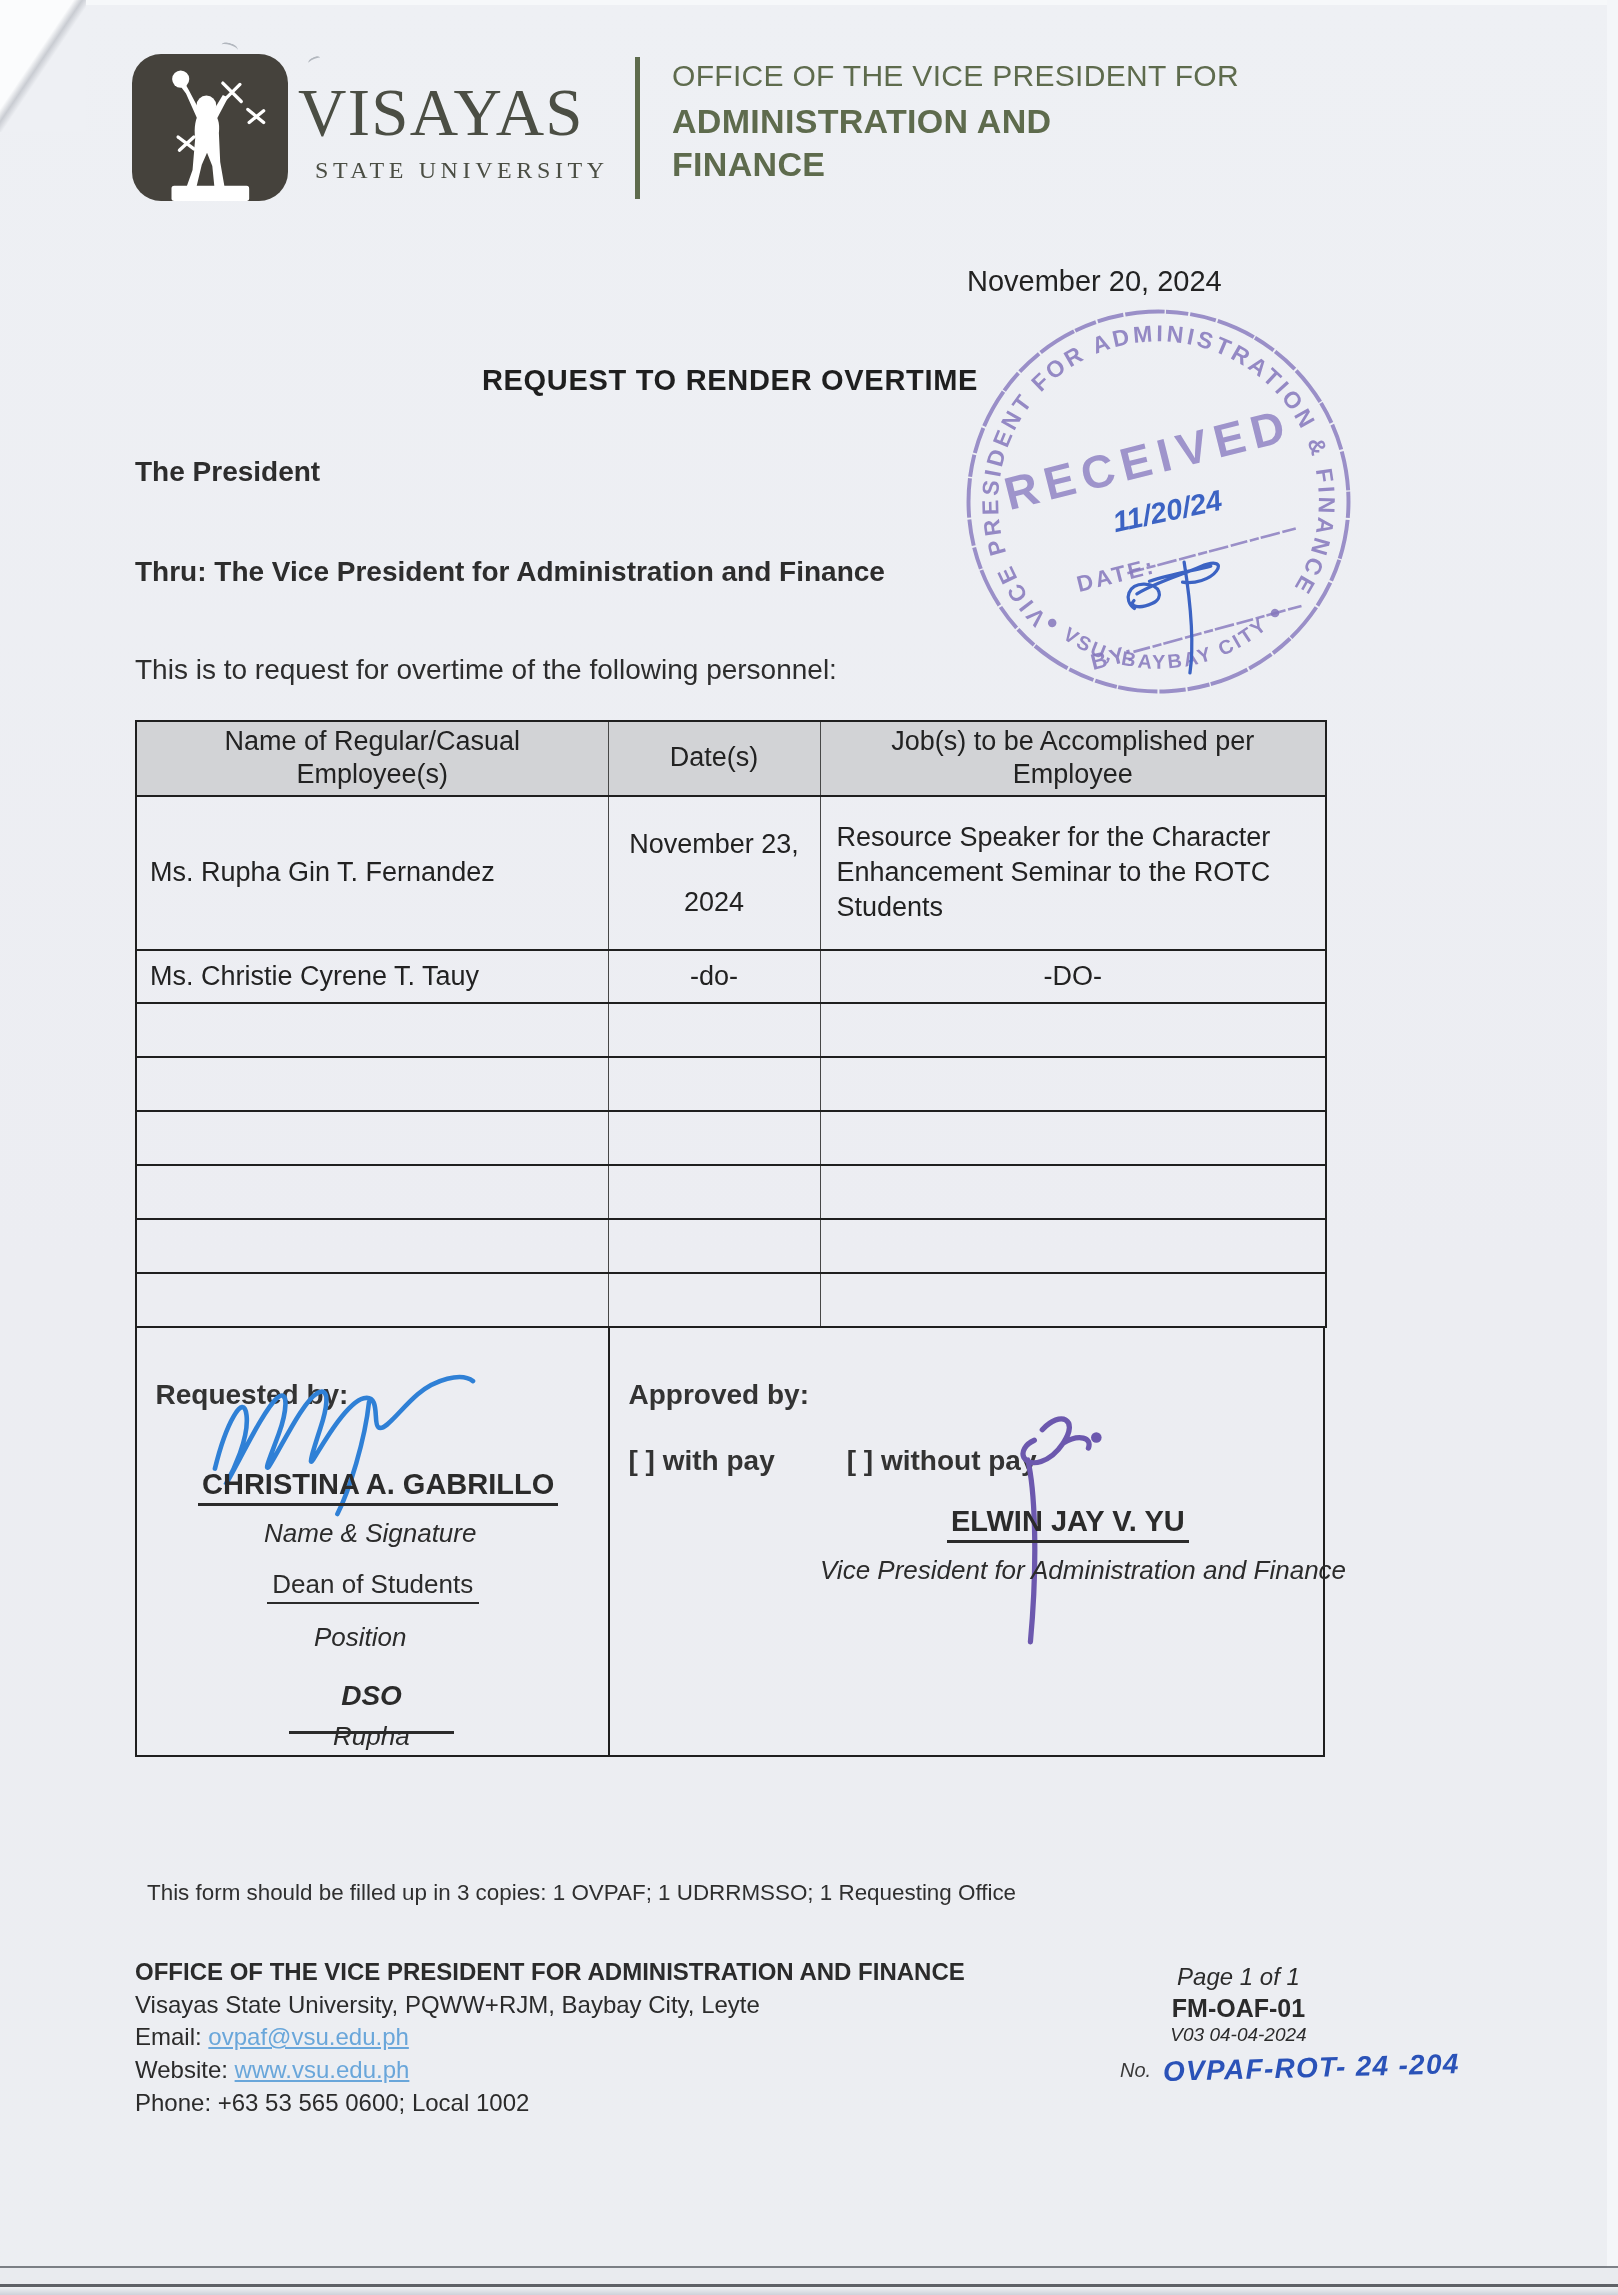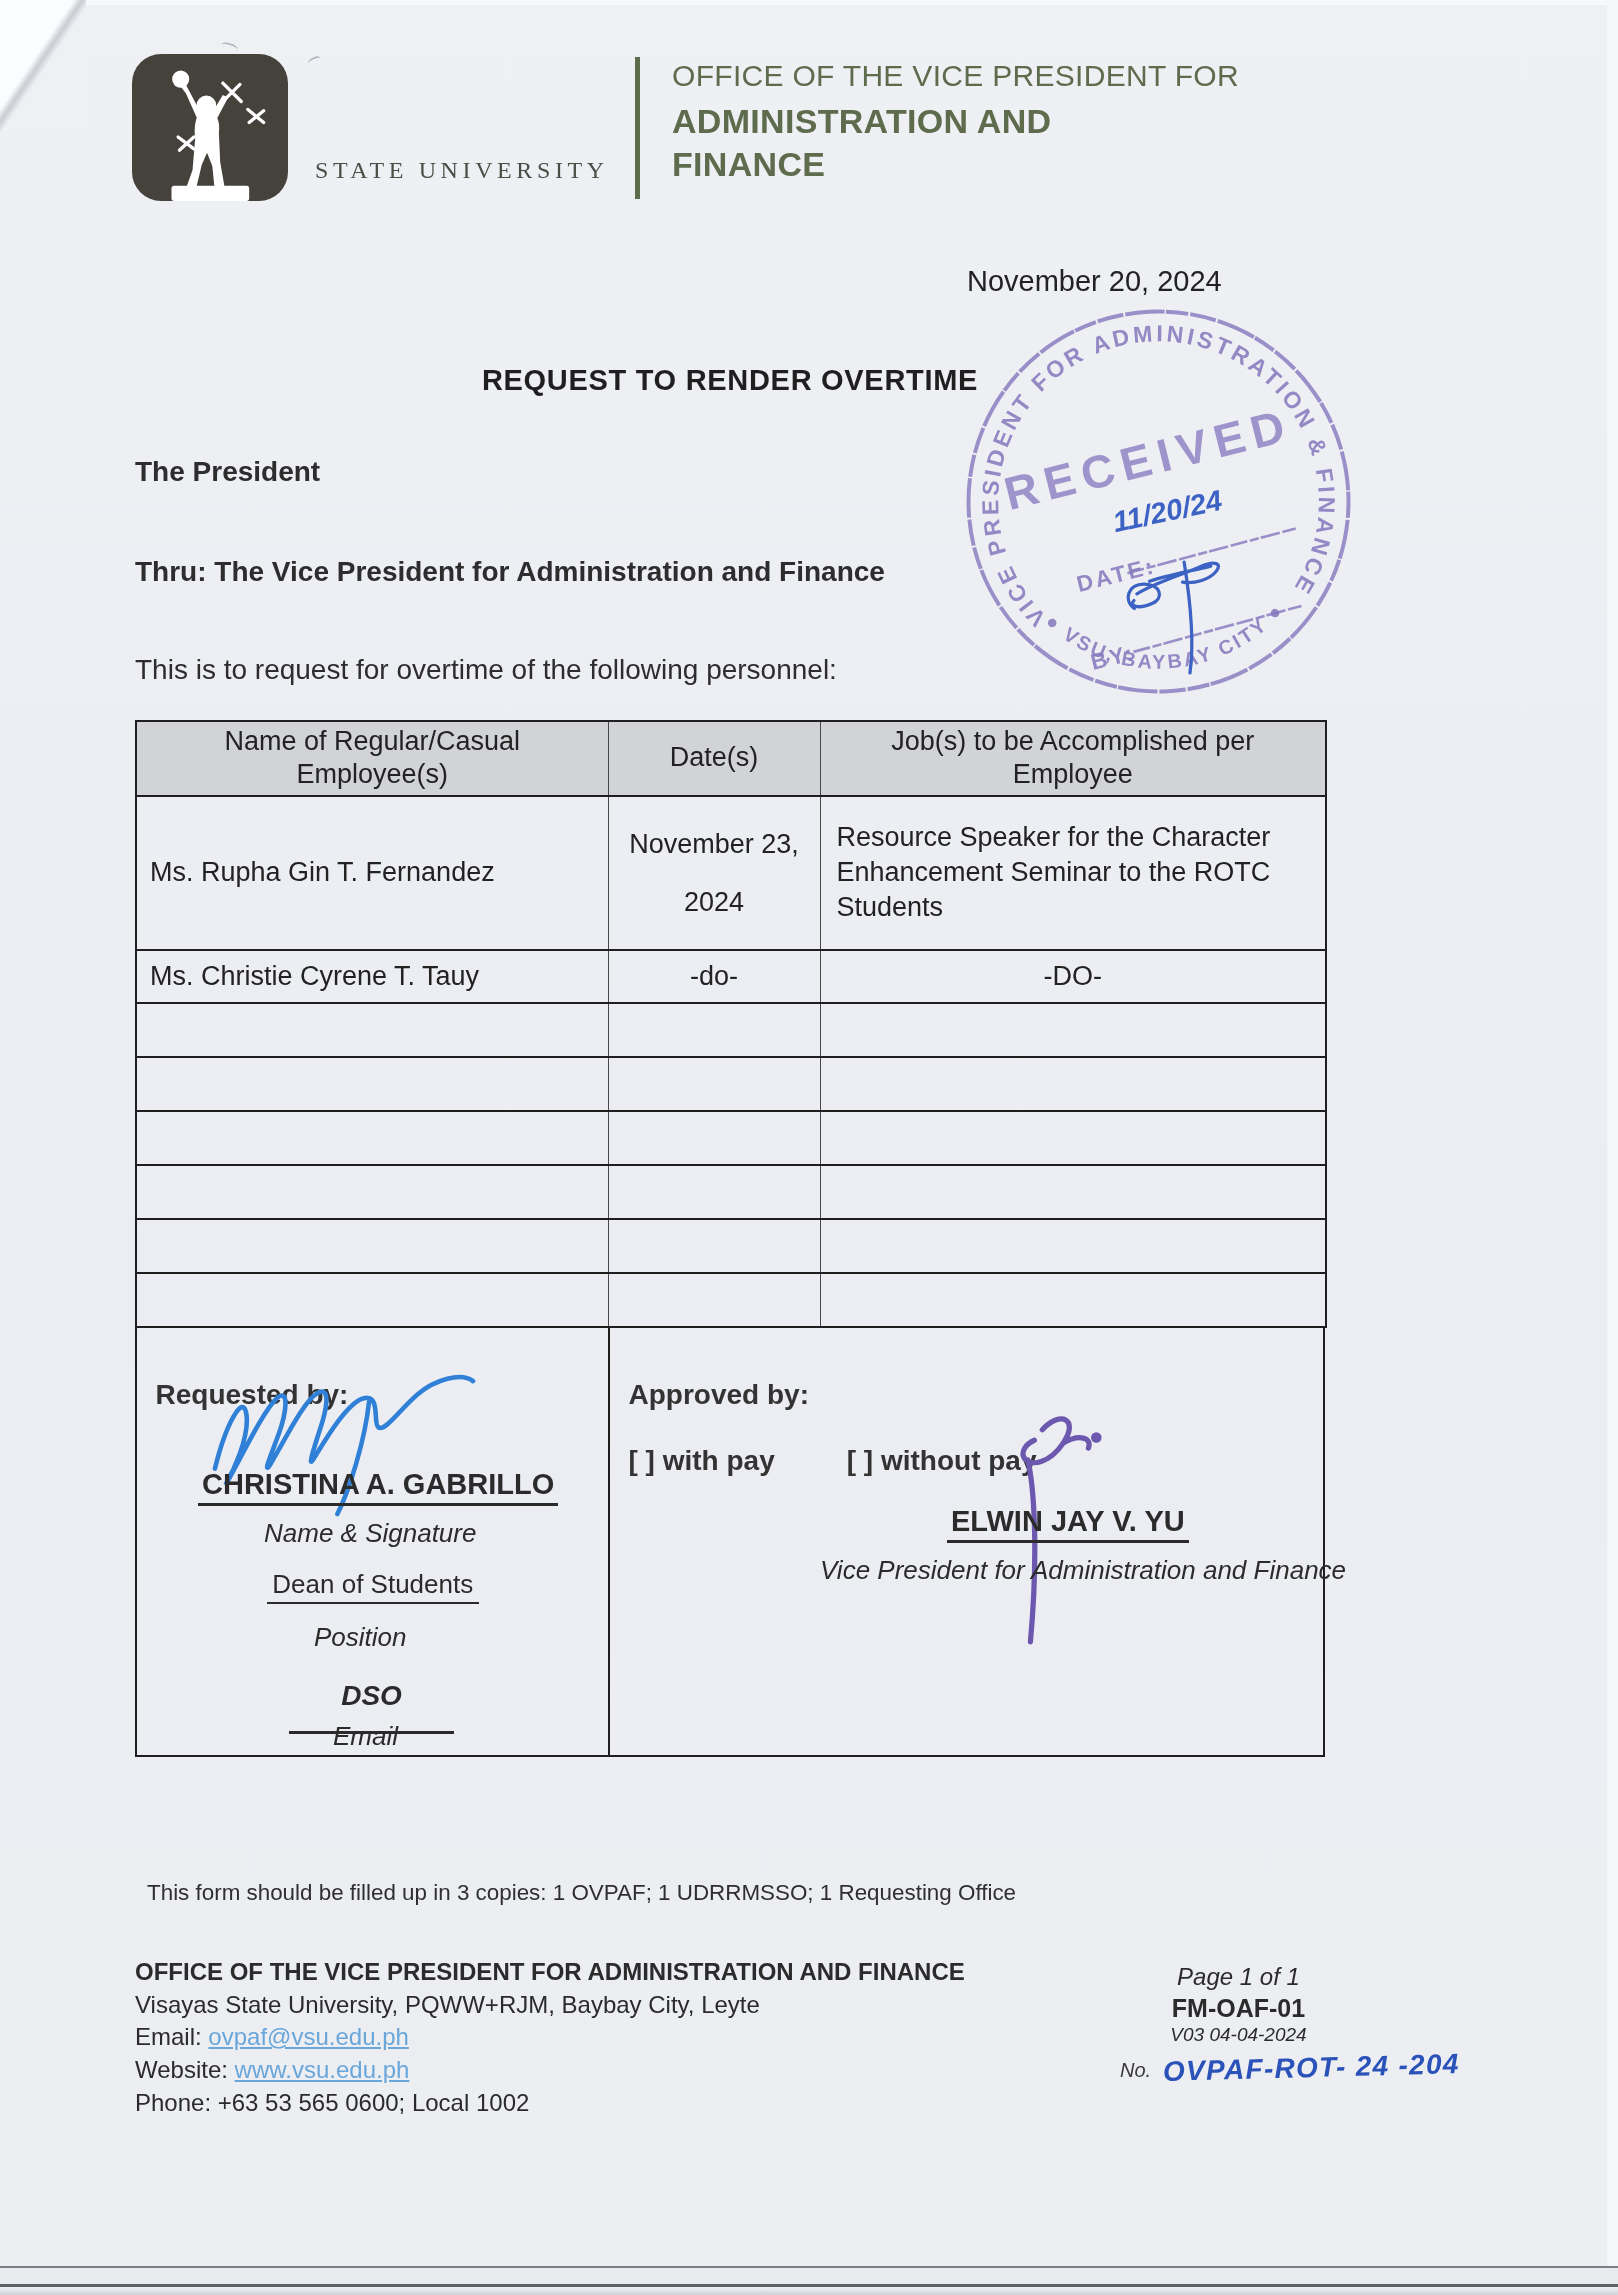--- a/index.html
+++ b/index.html
@@ -126,20 +126,21 @@
           <line x1="138" y1="44" x2="166" y2="72"></line>
           <line x1="164" y1="46" x2="140" y2="70"></line>
           <line x1="176" y1="84" x2="200" y2="104"></line>
           <line x1="200" y1="86" x2="178" y2="104"></line>
           <line x1="70" y1="126" x2="94" y2="144"></line>
           <line x1="94" y1="126" x2="72" y2="146"></line>
         </g>
       </g>
     </svg>
   </div>
+  <div class="brand-name">VISAYAS</div>
   <div class="brand-sub">STATE UNIVERSITY</div>
   <div class="header-divider"></div>
   <div class="office-title">
     <div class="office-line1">OFFICE OF THE VICE PRESIDENT FOR</div>
     <div class="office-line2">ADMINISTRATION AND</div>
     <div class="office-line3">FINANCE</div>
   </div>
 
   <div class="doc-date">November 20, 2024</div>
   <div class="doc-title">REQUEST TO RENDER OVERTIME</div>
@@ -236,21 +237,21 @@
       <div class="sig-left">
         <div class="sig-label" style="left:18.5px;top:51px;">Requested by:</div>
         <svg class="sig-svg" style="left:66px;top:32px;" width="303" height="158" viewBox="0 0 460 240">
           <path fill="none" stroke="#2f80d6" stroke-width="7" stroke-linecap="round" d="M 18,165 C 35,95 62,48 66,84 C 70,118 46,168 34,190 C 58,148 92,76 112,58 C 132,41 126,82 115,112 C 103,145 92,170 100,162 C 120,130 152,62 174,50 C 196,39 186,80 178,104 C 168,135 158,166 168,150 C 188,117 220,64 244,58 C 270,52 258,96 266,102 C 276,110 298,76 326,52 C 352,30 392,18 410,32 M 252,64 C 246,122 222,198 204,234"></path>
         </svg>
         <div class="sig-name" style="left:61px;top:140px;">CHRISTINA A. GABRILLO</div>
         <div class="sig-caption" style="left:127px;top:190px;">Name &amp; Signature</div>
         <div class="sig-underlined" style="left:130px;top:241px;">Dean of Students</div>
         <div class="sig-caption" style="left:177px;top:294px;">Position</div>
         <div class="sig-office" style="left:152px;top:352px;">DSO</div>
-        <div class="sig-caption" style="left:196px;top:393px;">Email</div>
+        <div class="sig-caption" style="left:196px;top:393px;">Rupha</div>
       </div>
 
       <div class="sig-right">
         <div class="sig-label" style="left:18.5px;top:51px;">Approved by:</div>
         <div class="pay-options">
           <span>[ ] with pay</span><span>[ ] without pay</span>
         </div>
         <svg class="sig-svg" style="left:369px;top:74px;" width="145" height="257" viewBox="0 0 220 390">
           <path fill="none" stroke="#6c58ae" stroke-width="8" stroke-linecap="round" d="M 96,42 C 124,12 152,26 128,62 C 108,92 78,100 68,84 C 64,76 70,64 84,58 M 74,88 C 84,130 90,232 78,364 M 128,62 C 152,48 172,54 166,70"></path>
           <circle cx="178" cy="54" r="8" fill="#6c58ae"></circle>

